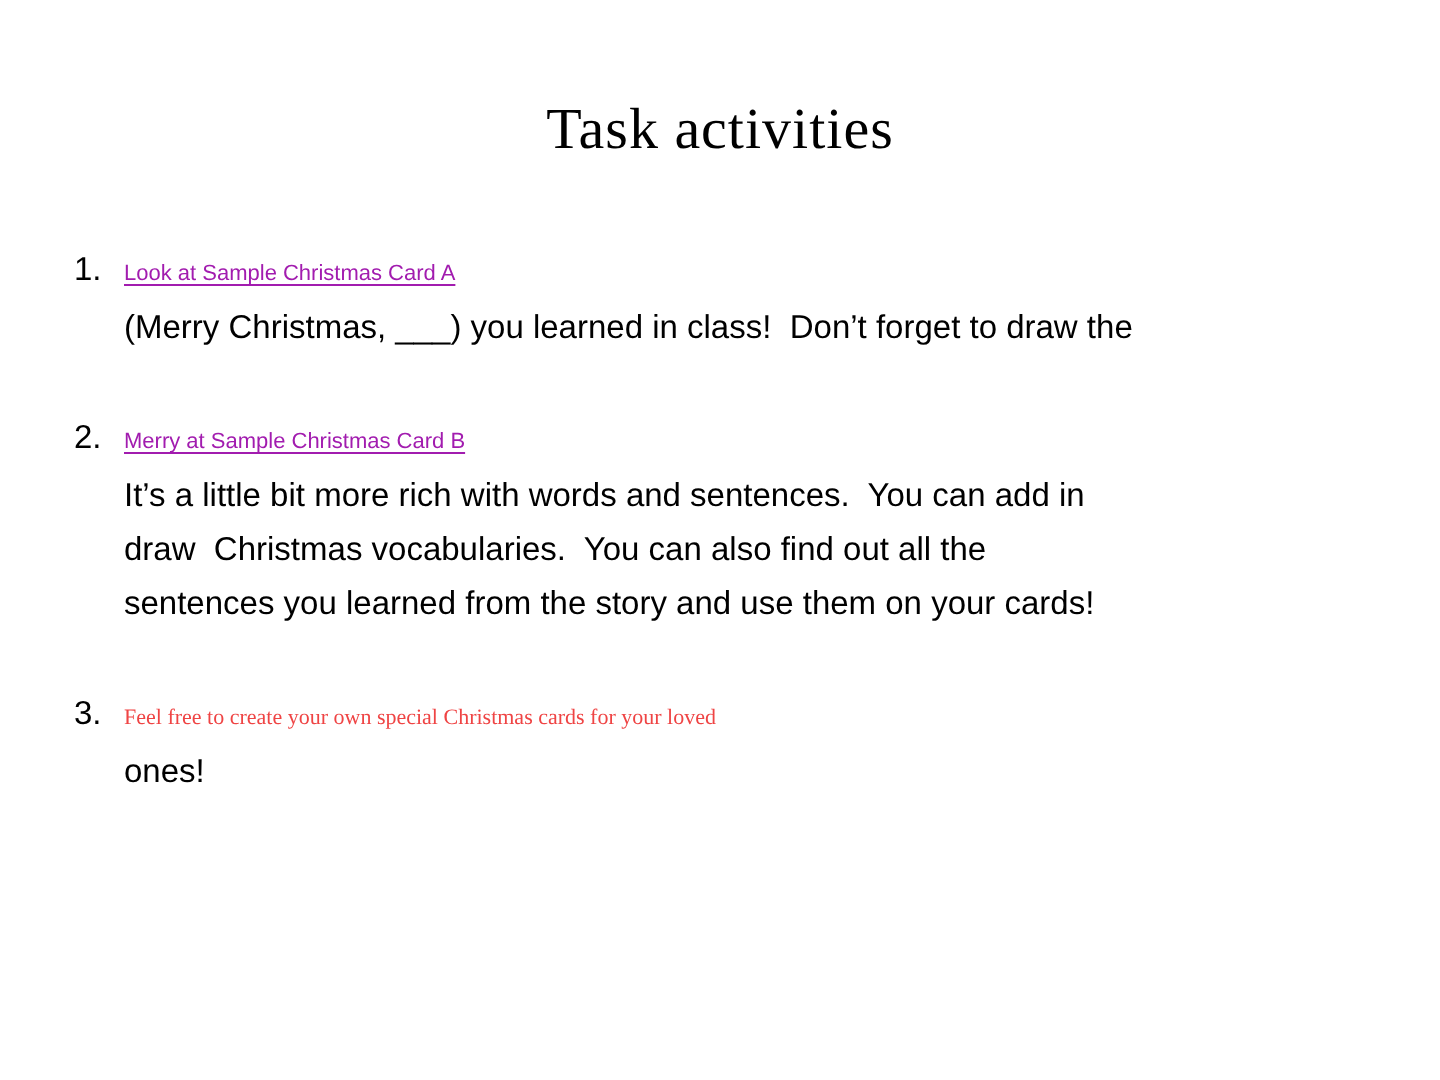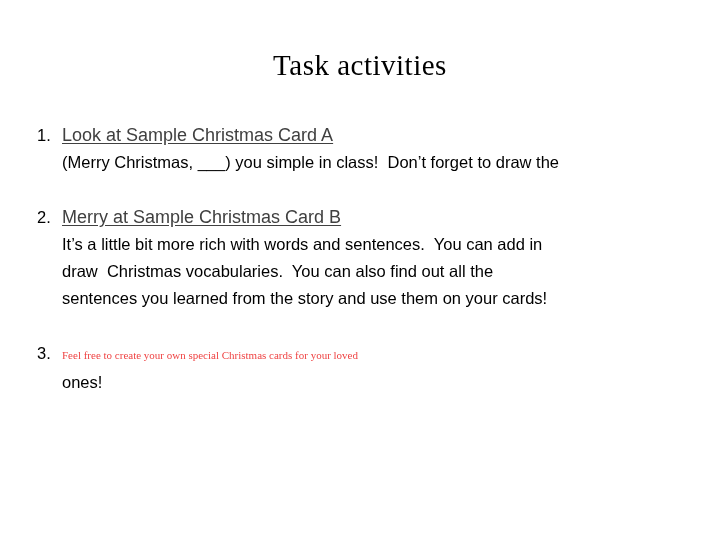--- a/index.html
+++ b/index.html
@@ -59,24 +59,24 @@
   .item-number {
     position: absolute;
     left: 1px;
     top: 0;
     font-size: 16.5px;
     line-height: 27px;
     color: #000000;
   }
 
   .item-heading-link {
-    color: #404040;
+    color: #a21caf;
     text-decoration: underline;
     text-underline-offset: 2px;
-    font-size: 18px;
+    font-size: 11px;
     line-height: 27px;
     display: inline;
     cursor: pointer;
   }
 
   .item-heading-plain {
     color: #ef4444;
     font-size: 11px;
     line-height: 27px;
     display: inline;
@@ -103,21 +103,21 @@
 
   <h1 class="slide-title">Task activities</h1>
 
   <div class="body-area">
 
     <div class="task-item">
       <span class="item-number">1.</span>
       <span class="item-first-line">
         <span class="item-heading-link">Look at Sample Christmas Card A</span>
       </span>
-      <span class="item-line">(Merry Christmas, ___) you simple in class!  Don’t forget to draw the</span>
+      <span class="item-line">(Merry Christmas, ___) you learned in class!  Don’t forget to draw the</span>
     </div>
 
     <div class="task-item">
       <span class="item-number">2.</span>
       <span class="item-first-line">
         <span class="item-heading-link">Merry at Sample Christmas Card B</span>
       </span>
       <span class="item-line">It’s a little bit more rich with words and sentences.  You can add in</span>
       <span class="item-line">draw  Christmas vocabularies.  You can also find out all the</span>
       <span class="item-line">sentences you learned from the story and use them on your cards!</span>

